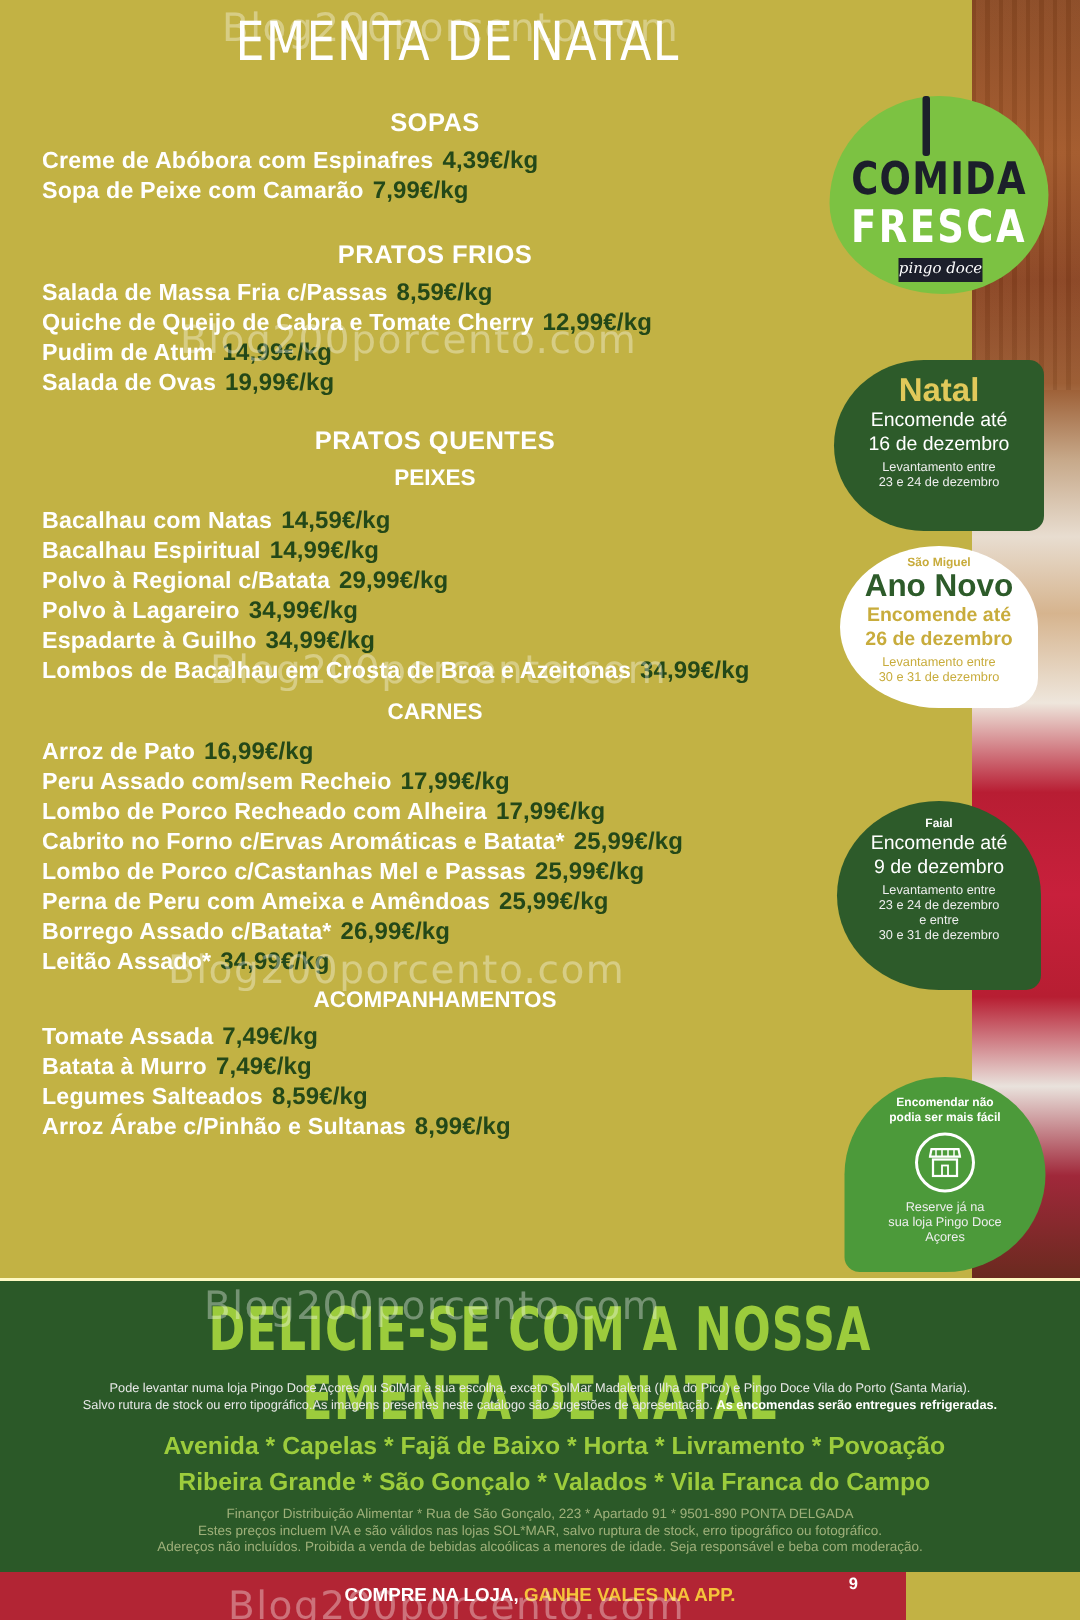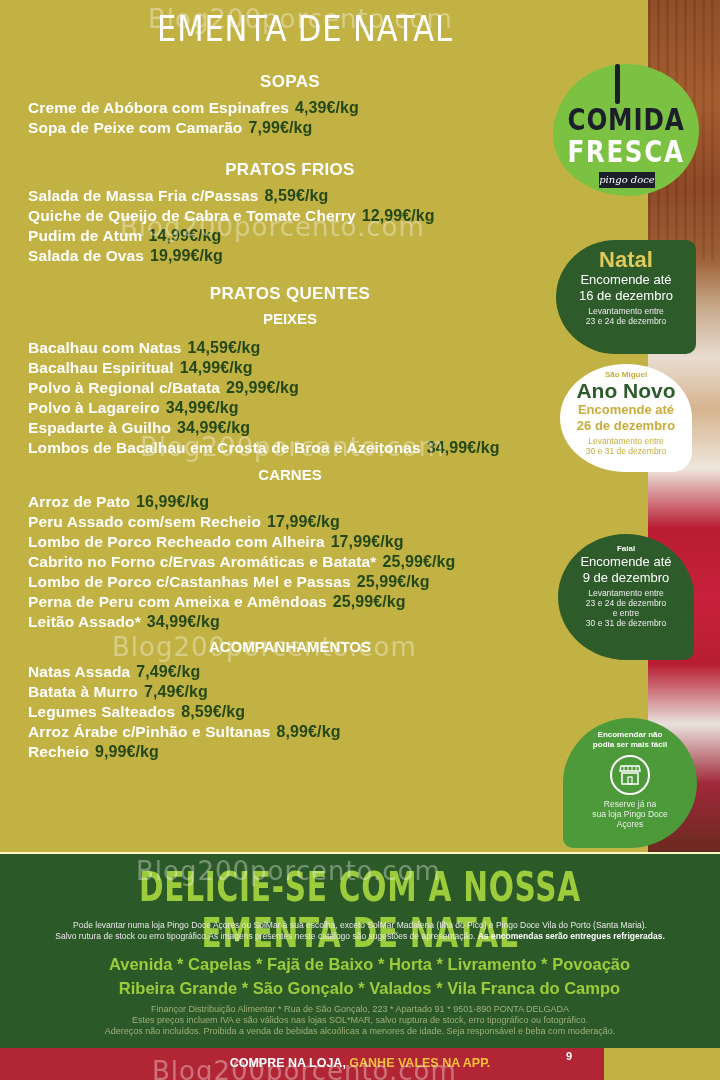--- a/index.html
+++ b/index.html
@@ -128,28 +128,28 @@
   <div class="item"><span>Espadarte à Guilho</span><span class="price">34,99€/kg</span></div>
   <div class="item"><span>Lombos de Bacalhau em Crosta de Broa e Azeitonas</span><span class="price">34,99€/kg</span></div>
 
   <div class="sub-title" style="margin-top:8px;height:26px;">CARNES</div>
   <div class="item"><span>Arroz de Pato</span><span class="price">16,99€/kg</span></div>
   <div class="item"><span>Peru Assado com/sem Recheio</span><span class="price">17,99€/kg</span></div>
   <div class="item"><span>Lombo de Porco Recheado com Alheira</span><span class="price">17,99€/kg</span></div>
   <div class="item"><span>Cabrito no Forno c/Ervas Aromáticas e Batata*</span><span class="price">25,99€/kg</span></div>
   <div class="item"><span>Lombo de Porco c/Castanhas Mel e Passas</span><span class="price">25,99€/kg</span></div>
   <div class="item"><span>Perna de Peru com Ameixa e Amêndoas</span><span class="price">25,99€/kg</span></div>
+  <div class="item"><span>Borrego Assado c/Batata*</span><span class="price">26,99€/kg</span></div>
   <div class="item"><span>Leitão Assado*</span><span class="price">34,99€/kg</span></div>
 
   <div class="sub-title" style="margin-top:6px;height:24px;">ACOMPANHAMENTOS</div>
-  <div class="item"><span>Natas Assada</span><span class="price">7,49€/kg</span></div>
+  <div class="item"><span>Tomate Assada</span><span class="price">7,49€/kg</span></div>
   <div class="item"><span>Batata à Murro</span><span class="price">7,49€/kg</span></div>
   <div class="item"><span>Legumes Salteados</span><span class="price">8,59€/kg</span></div>
   <div class="item"><span>Arroz Árabe c/Pinhão e Sultanas</span><span class="price">8,99€/kg</span></div>
-  <div class="item"><span>Recheio</span><span class="price">9,99€/kg</span></div>
 </div>
 
 <div class="bubble logo">
   <div class="fork"></div>
   <div class="comida">COMIDA</div>
   <div class="fresca">FRESCA</div>
   <div class="pd">pingo doce</div>
 </div>
 
 <div class="bubble b-natal">

